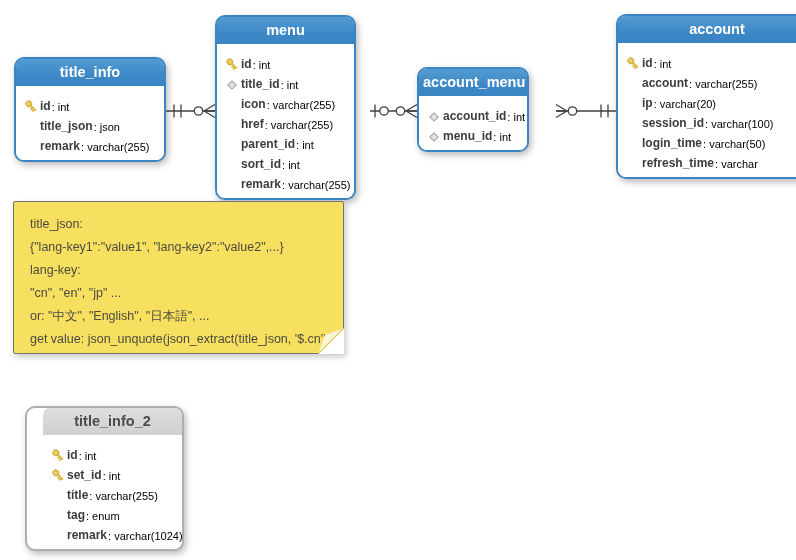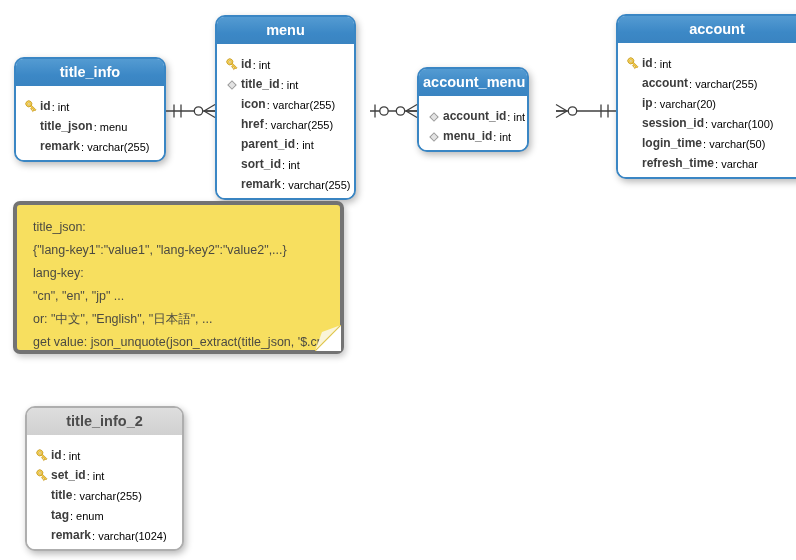--- a/index.html
+++ b/index.html
@@ -24,22 +24,22 @@
     justify-content: center; }
   .field-name { font-size: 12px; font-weight: bold; color: #3c3c3c; }
   .field-type { font-size: 11px; color: #000000; margin-left: 1px; }
 
   
   .connector { position: absolute; overflow: visible; }
   .connector line, .connector polyline { stroke: #3f3f3f; stroke-width: 1.3; fill: none; }
   .connector circle { stroke: #3f3f3f; stroke-width: 1.3; fill: #ffffff; }
 
   
-  .note { position: absolute; background: #f7df5f; border: 4px solid #737373;
-    border-radius: 7px; box-shadow: 2px 3px 6px rgba(0,0,0,.22); padding: 11px 16px 6px 16px; }
+  .note { position: absolute; background: #f7df5f; border: 1px solid #737373;
+    border-radius: 2px; box-shadow: 2px 3px 6px rgba(0,0,0,.22); padding: 11px 16px 6px 16px; }
   .note-line { font-size: 12.5px; color: #4b4a42; line-height: 23px; white-space: nowrap; }
   .note-fold { position: absolute; right: -1px; bottom: -1px; width: 26px; height: 26px; }
 </style>
 </head>
 <body>
 
 <div id="canvas">
   <div class="er-table blue" style="left: 14px; top: 57px; width: 152px;">
     <div class="er-header">title_info</div>
     <div class="er-body">
@@ -53,21 +53,21 @@
               </g>
             </svg>
           </span>
     <span class="field-name">id</span>
     <span class="field-type">: int</span>
   </div>
 
   <div class="field-row">
     <span class="field-icon"></span>
     <span class="field-name">title_json</span>
-    <span class="field-type">: menu</span>
+    <span class="field-type">: json</span>
   </div>
 
   <div class="field-row">
     <span class="field-icon"></span>
     <span class="field-name">remark</span>
     <span class="field-type">: varchar(255)</span>
   </div>
 </div>
   </div>
 
@@ -198,21 +198,21 @@
   </div>
 
   <div class="field-row">
     <span class="field-icon"></span>
     <span class="field-name">refresh_time</span>
     <span class="field-type">: varchar</span>
   </div>
 </div>
   </div>
 
-  <div class="er-table gray" style="left: 25px; top: 406px; width: 159px;">
+  <div class="er-table gray" style="left: 25px; top: 406px; width: 159px; padding-left: 16px;">
     <div class="er-header">title_info_2</div>
     <div class="er-body">
   <div class="field-row">
     <span class="field-icon">
             <svg width="14" height="14" viewBox="0 0 14 14">
               <g transform="rotate(45 7 7)">
                 <path d="M6.6 6.2 L13.2 6.2 L13.2 7.8 L12.2 7.8 L12.2 9.6 L10.9 9.6 L10.9 7.8 L9.9 7.8 L9.9 9.3 L8.6 9.3 L8.6 7.8 L6.6 7.8 Z" fill="#f6cb45" stroke="#c2961f" stroke-width="0.7"></path>
                 <circle cx="3.9" cy="7" r="3" fill="#f9d558" stroke="#c2961f" stroke-width="0.8"></circle>
                 <circle cx="4.1" cy="7" r="1.15" fill="#ffffff" stroke="#c2961f" stroke-width="0.6"></circle>
               </g>

